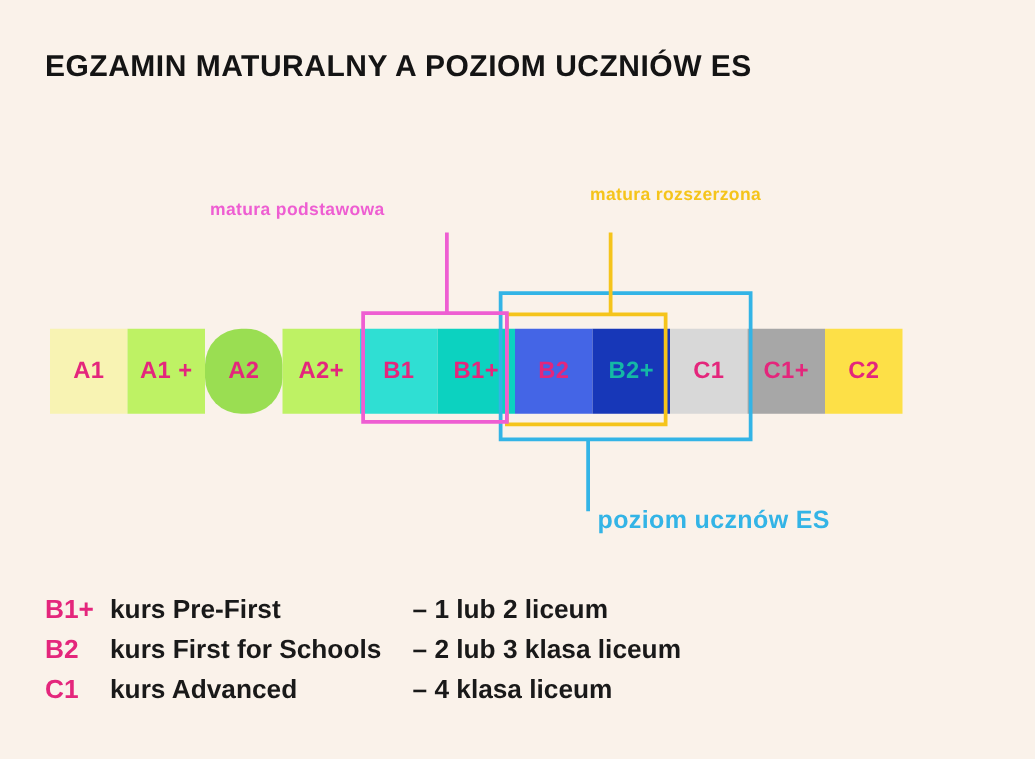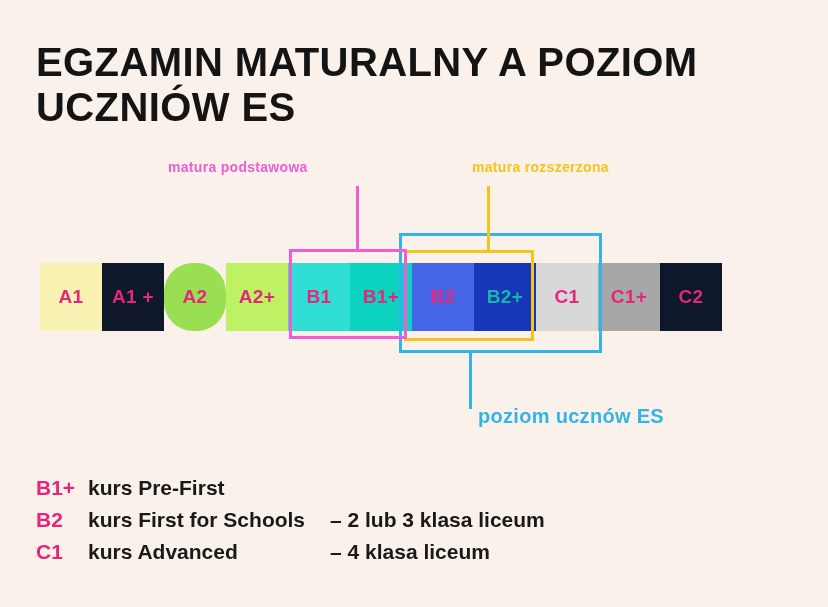--- a/index.html
+++ b/index.html
@@ -6,21 +6,21 @@
   html, body { width: 828px; height: 607px; }
   body {
     position: relative;
     font-family: "Liberation Sans", sans-serif;
     overflow: hidden;
   }
   .title {
     position: absolute;
     left: 36px;
     top: 40px;
-    font-size: 40px;
+    font-size: 24px;
     font-weight: bold;
     letter-spacing: 0.4px;
     color: #141414;
   }
   .bar {
     position: absolute;
     left: 40px;
     top: 263px;
     width: 682px;
     height: 68px;
@@ -51,21 +51,21 @@
   #line-yellow { left: 487px; top: 186px; height: 65px; }
   #line-cyan   { left: 469px; top: 352px; height: 57px; }
   .ann-label {
     position: absolute;
     font-size: 14px;
     font-weight: bold;
     letter-spacing: 0.3px;
     white-space: nowrap;
   }
   #lbl-podstawowa { left: 168px; top: 159px; }
-  #lbl-rozszerzona { left: 472px; top: 159px; text-align: right; }
+  #lbl-rozszerzona { left: 472px; top: 147px; text-align: right; }
   #lbl-es { left: 478px; top: 405px; font-size: 20px; }
   .legend {
     position: absolute;
     left: 36px;
     top: 472px;
     font-size: 21px;
     font-weight: bold;
     color: #191919;
   }
   .legend-row {
@@ -76,48 +76,49 @@
   }
   .legend-row span { white-space: nowrap; }
 </style>
 </head>
 <body style="background: rgb(250, 242, 234);">
 
 <h1 class="title">EGZAMIN MATURALNY A POZIOM UCZNIÓW ES</h1>
 
 <div class="bar">
   <div class="block" style="background: rgb(248, 243, 179); color: rgb(228, 38, 124);">A1</div>
-  <div class="block" style="background: #0f172a; color: rgb(228, 38, 124);">A1 +</div>
+  <div class="block" style="background: #bef264; color: rgb(228, 38, 124);">A1 +</div>
   <div class="block" style="background: rgb(154, 222, 82); color: rgb(228, 38, 124); border-radius: 29px;">A2</div>
   <div class="block" style="background: #bef264; color: rgb(228, 38, 124);">A2+</div>
   <div class="block" style="background: rgb(47, 223, 211); color: rgb(228, 38, 124);">B1</div>
   <div class="block" style="background: rgb(12, 210, 192); color: rgb(228, 38, 124);">B1+</div>
   <div class="block" style="background: rgb(68, 101, 230); color: rgb(228, 38, 124);">B2</div>
   <div class="block" style="background: rgb(23, 55, 184); color: #14b8a6;">B2+</div>
   <div class="block" style="background: rgb(216, 216, 216); color: rgb(228, 38, 124);">C1</div>
   <div class="block" style="background: rgb(167, 167, 167); color: rgb(228, 38, 124);">C1+</div>
-  <div class="block" style="background: #0f172a; color: rgb(228, 38, 124);">C2</div>
+  <div class="block" style="background: #fde047; color: rgb(228, 38, 124);">C2</div>
 </div>
 
 <div class="box" id="box-cyan" style="border-color: rgb(51, 180, 230);"></div>
 <div class="box" id="box-yellow" style="border-color: rgb(245, 196, 27);"></div>
 <div class="box" id="box-pink" style="border-color: rgb(238, 94, 210);"></div>
 
 <div class="vline" id="line-pink" style="background: rgb(238, 94, 210);"></div>
 <div class="vline" id="line-yellow" style="background: rgb(245, 196, 27);"></div>
 <div class="vline" id="line-cyan" style="background: rgb(51, 180, 230);"></div>
 
 <div class="ann-label" id="lbl-podstawowa" style="color: rgb(238, 94, 210);">matura podstawowa</div>
 <div class="ann-label" id="lbl-rozszerzona" style="color: rgb(245, 196, 27);">matura rozszerzona</div>
 <div class="ann-label" id="lbl-es" style="color: rgb(51, 180, 230);">poziom ucznów ES</div>
 
 <div class="legend">
   <div class="legend-row">
     <span style="color: rgb(228, 38, 124);">B1+</span>
     <span>kurs Pre-First</span>
+    <span>– 1 lub 2 liceum</span>
   </div>
   <div class="legend-row">
     <span style="color: rgb(228, 38, 124);">B2</span>
     <span>kurs First for Schools</span>
     <span>– 2 lub 3 klasa liceum</span>
   </div>
   <div class="legend-row">
     <span style="color: rgb(228, 38, 124);">C1</span>
     <span>kurs Advanced</span>
     <span>– 4 klasa liceum</span>

